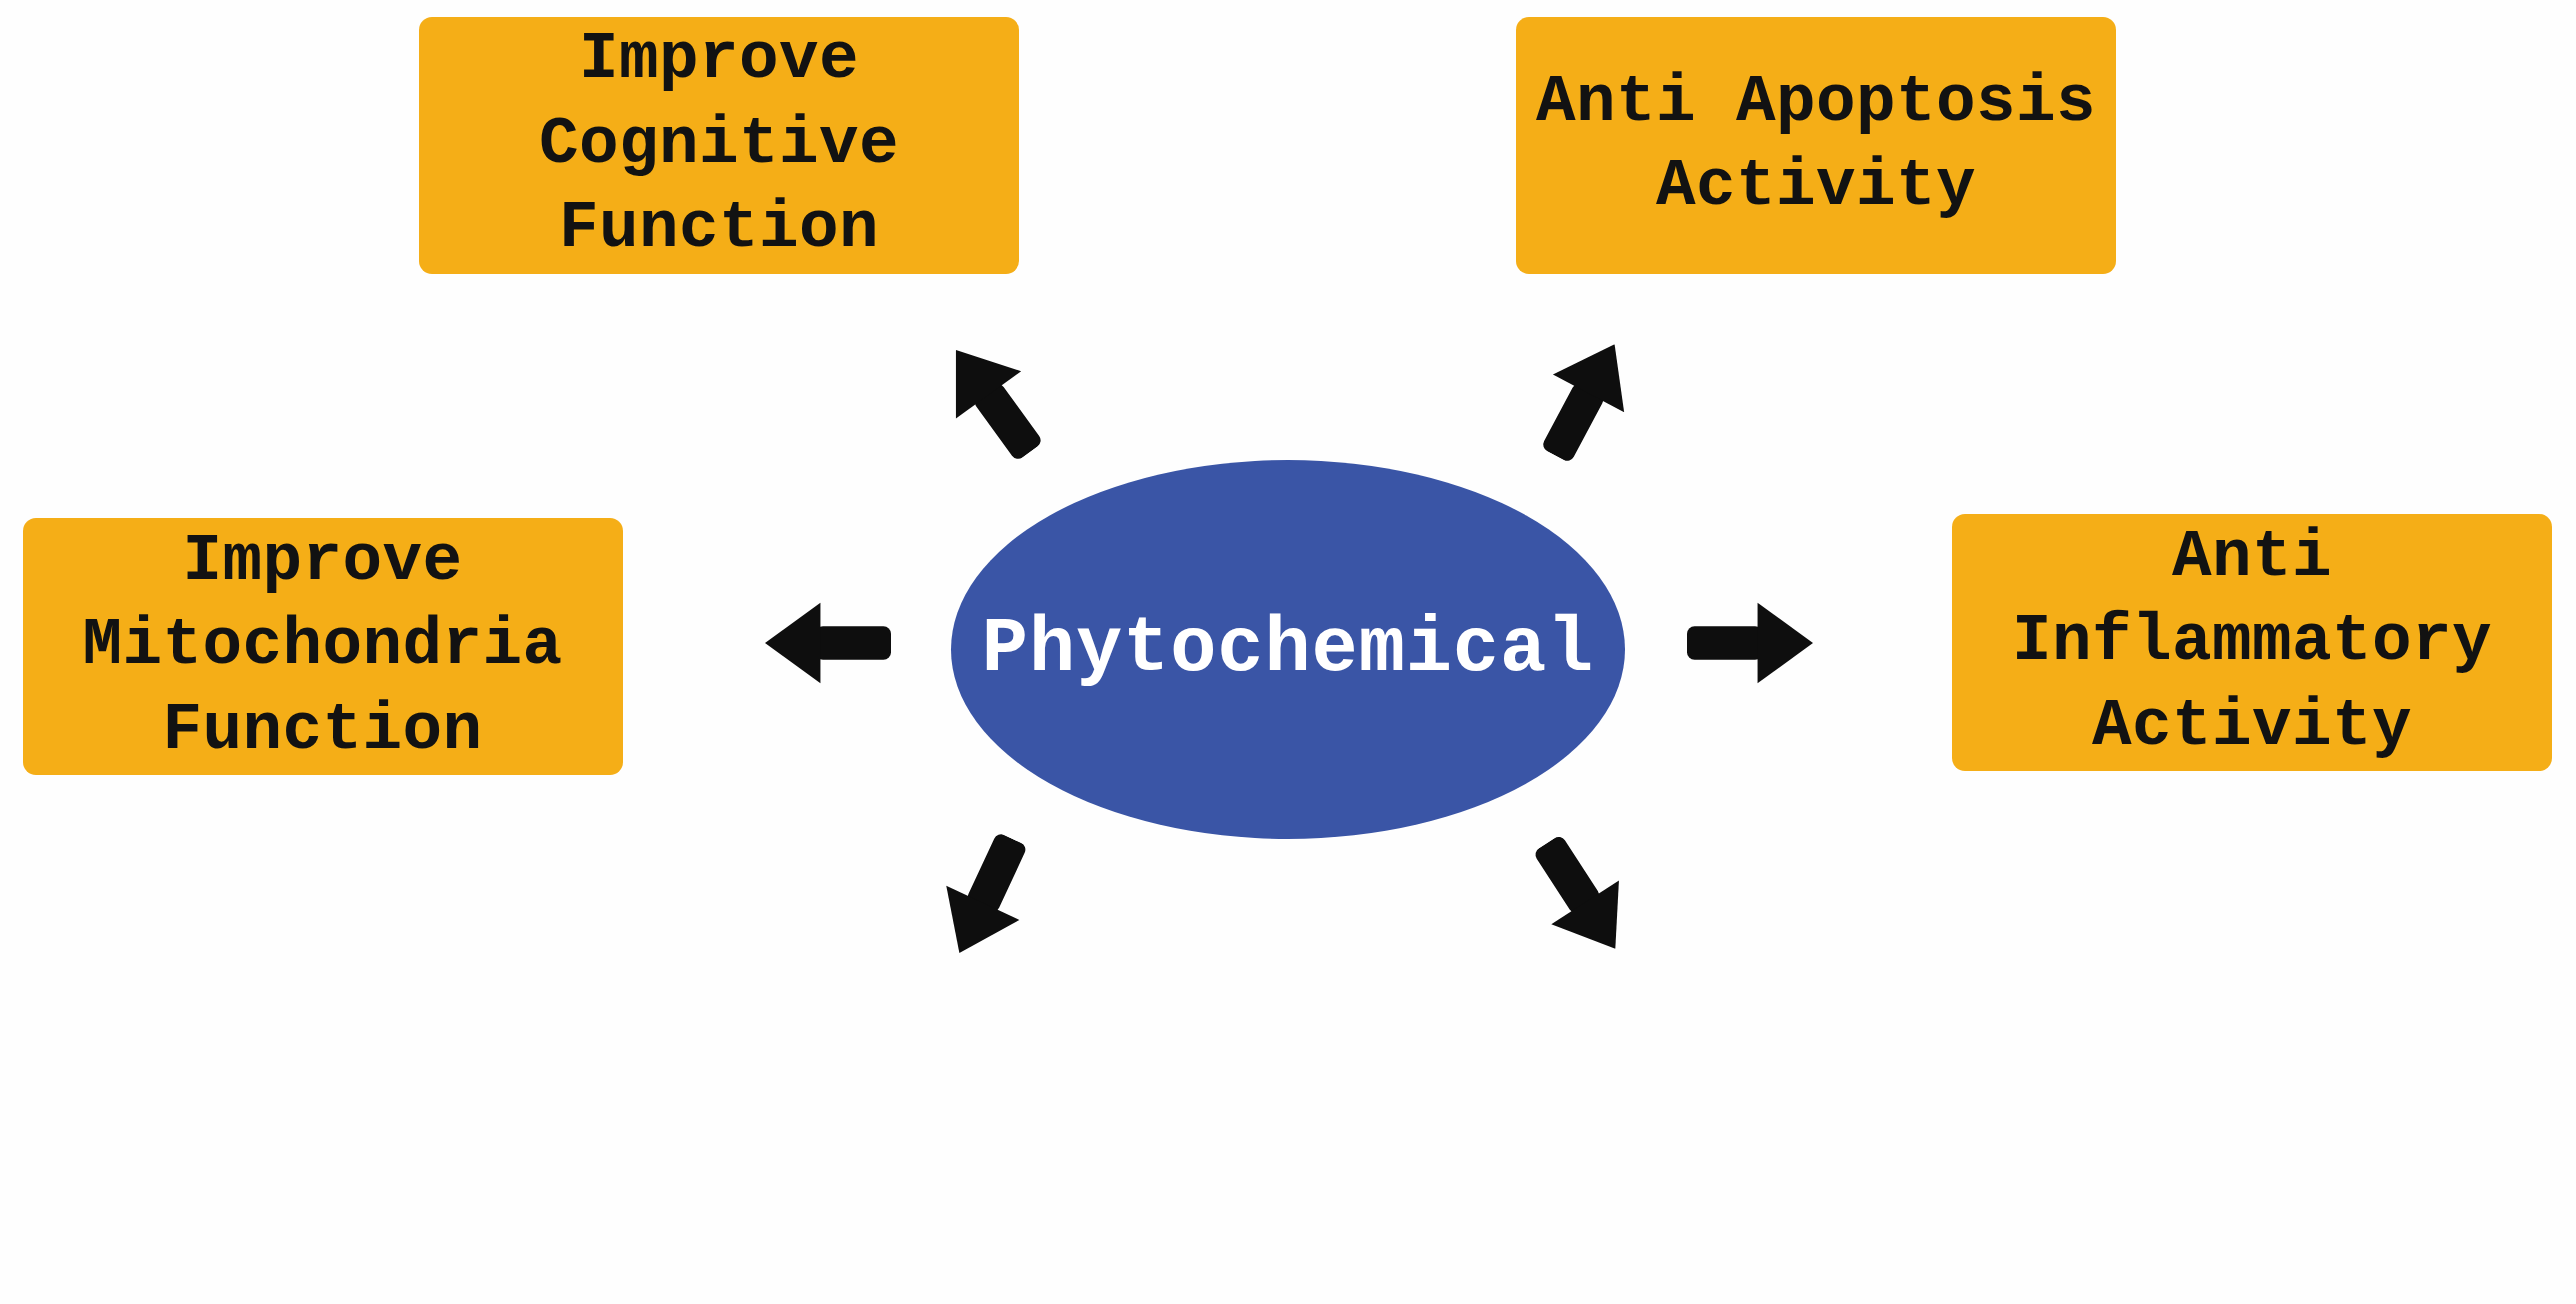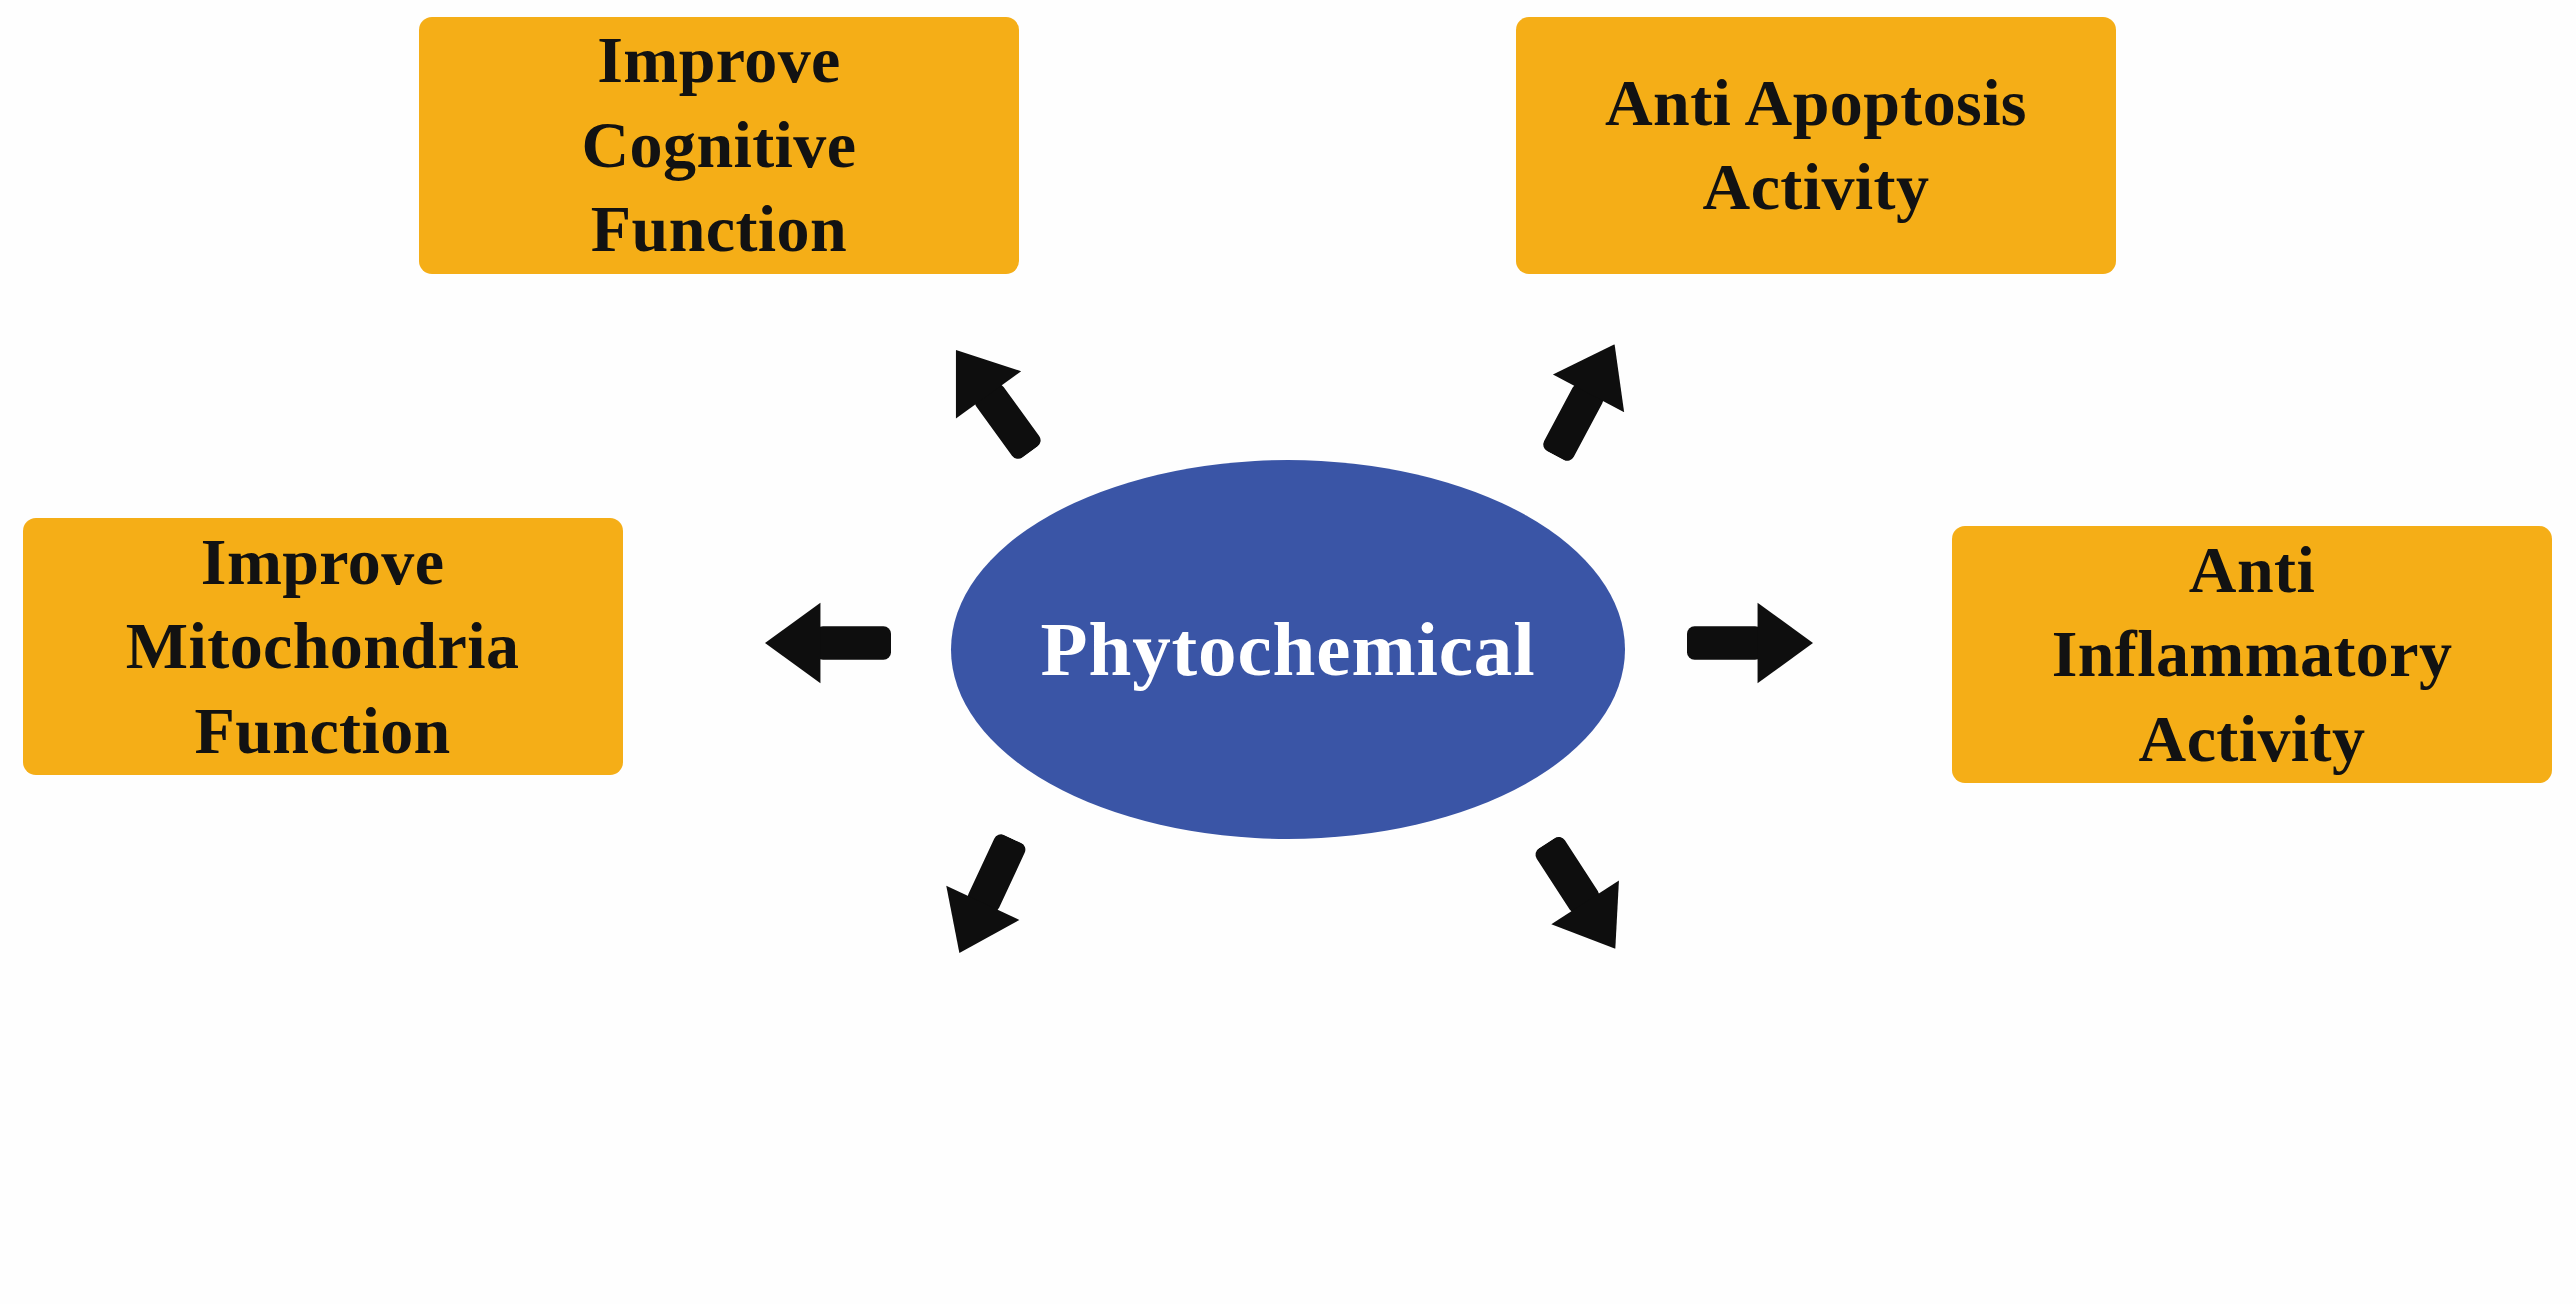--- a/index.html
+++ b/index.html
@@ -5,21 +5,21 @@
   html, body {
     margin: 0;
     padding: 0;
   }
   .stage {
     position: relative;
     width: 2576px;
     height: 1305px;
     background: var(--background, #FEFEFE);
     overflow: hidden;
-    font-family: Liberation Serif, serif;
+    font-family: Liberation Mono, monospace;
   }
   .box {
     position: absolute;
     width: 600px;
     height: 257px;
     background: var(--box-fill, #F5AE17);
     border-radius: 13px;
     display: flex;
     align-items: center;
     justify-content: center;
@@ -28,21 +28,21 @@
   .box-label {
     font-size: 66px;
     font-weight: bold;
     line-height: 1.28;
     color: var(--box-text, #121212);
     letter-spacing: 0.4px;
   }
   .pos-top-left     { left: 419px;  top: 16.5px; }
   .pos-top-right    { left: 1516px; top: 16.5px; }
   .pos-left         { left: 22.6px;   top: 518px; }
-  .pos-right        { left: 1952px; top: 526px; }
+  .pos-right        { left: 1952px; top: 514px; }
   .pos-bottom-left  { left: 419px;  top: 1018px; }
   .pos-bottom-right { left: 1492px; top: 1018px; }
 
   .center-ellipse {
     position: absolute;
     left: 951px;
     top: 460px;
     width: 674px;
     height: 379px;
     background: var(--center-fill, #3A55A6);

